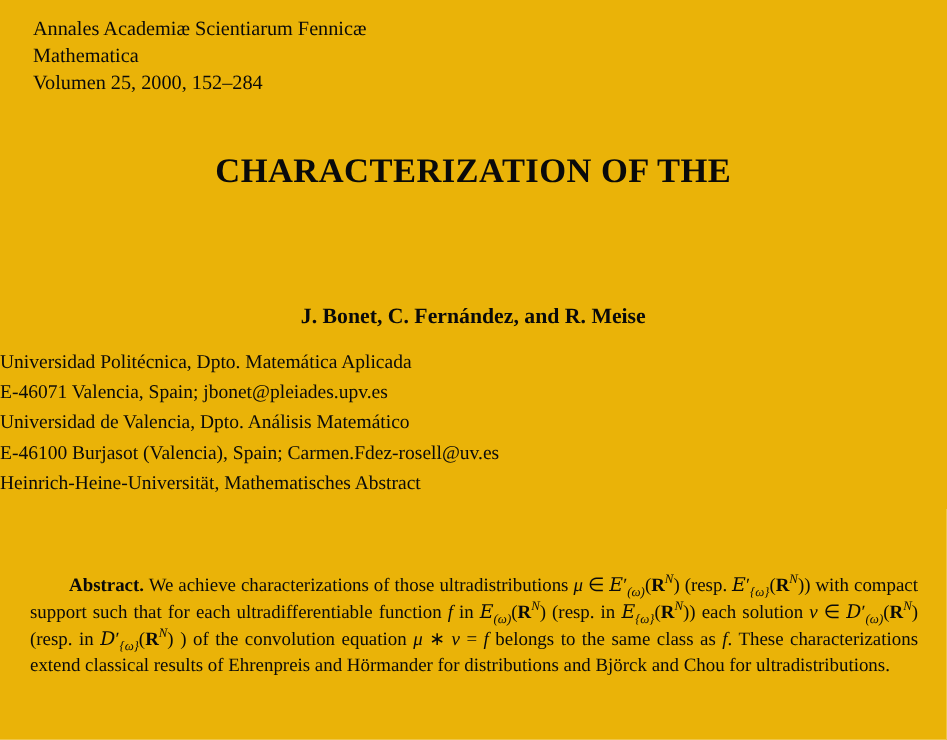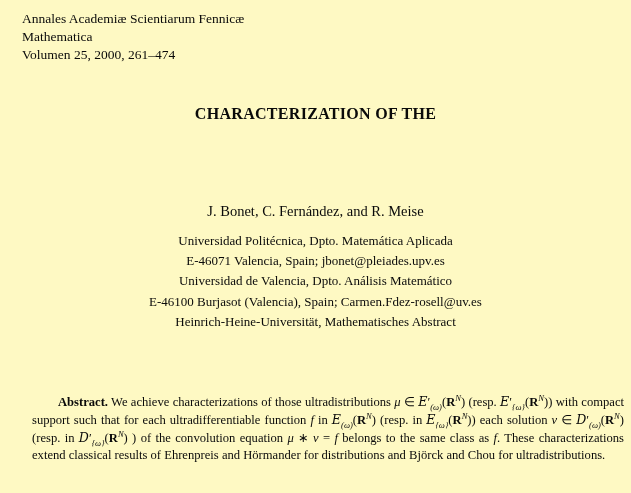--- a/index.html
+++ b/index.html
@@ -1,68 +1,68 @@
 <!DOCTYPE html>
 <html><head>
 <meta charset="utf-8">
 <style>
   html, body { margin: 0; padding: 0; }
   .page {
     position: relative;
     width: 631px;
     height: 493px;
-    background: #fef9c3;
+    background: #eab308;
     color: #0a0a0a;
     font-family: "Liberation Serif", serif;
     overflow: hidden;
   }
   .journal-header {
     position: absolute;
     left: 22px;
     top: 10px;
     font-size: 13.5px;
     line-height: 18px;
     white-space: nowrap;
   }
   .title-block {
     position: absolute;
     left: 0;
     right: 0;
     top: 102px;
     text-align: center;
     font-weight: bold;
-    font-size: 16px;
+    font-size: 23px;
     line-height: 23.5px;
     letter-spacing: 0.3px;
   }
   .authors {
     position: absolute;
     left: 0;
     right: 0;
     top: 203px;
     text-align: center;
-    font-weight: normal;
+    font-weight: bold;
     font-size: 14.5px;
     line-height: 17px;
   }
   .affiliations {
     position: absolute;
     left: 0;
     right: 0;
     top: 231px;
-    text-align: center;
+    text-align: left;
     font-size: 13px;
     line-height: 20.2px;
   }
   .abstract {
     position: absolute;
     left: 20px;
     width: 592px;
     top: 381px;
-    margin: 12px;
+    margin: 0;
     font-size: 12.6px;
     line-height: 17px;
     text-align: justify;
     text-indent: 26px;
   }
   
   .i   { font-style: italic; }
   .b   { font-weight: bold; }
   .bf  { font-weight: bold; }
   .scr { font-style: italic; font-family: "DejaVu Serif", serif; }
@@ -70,21 +70,21 @@
   .sub { vertical-align: sub;   font-size: 68%; font-style: italic; line-height: 0; }
 </style>
 </head>
 <body>
 
 <div class="page">
 
   <div class="journal-header">
     <div>Annales Academiæ Scientiarum Fennicæ</div>
     <div>Mathematica</div>
-    <div>Volumen 25, 2000, 261–474</div>
+    <div>Volumen 25, 2000, 152–284</div>
   </div>
 
   <div class="title-block">
     <div><span>CHARACTERIZATION OF THE</span></div>
   </div>
 
   <div class="authors">J. Bonet, C. Fernández, and R. Meise</div>
 
   <div class="affiliations">
     <div>Universidad Politécnica, Dpto. Matemática Aplicada</div>

